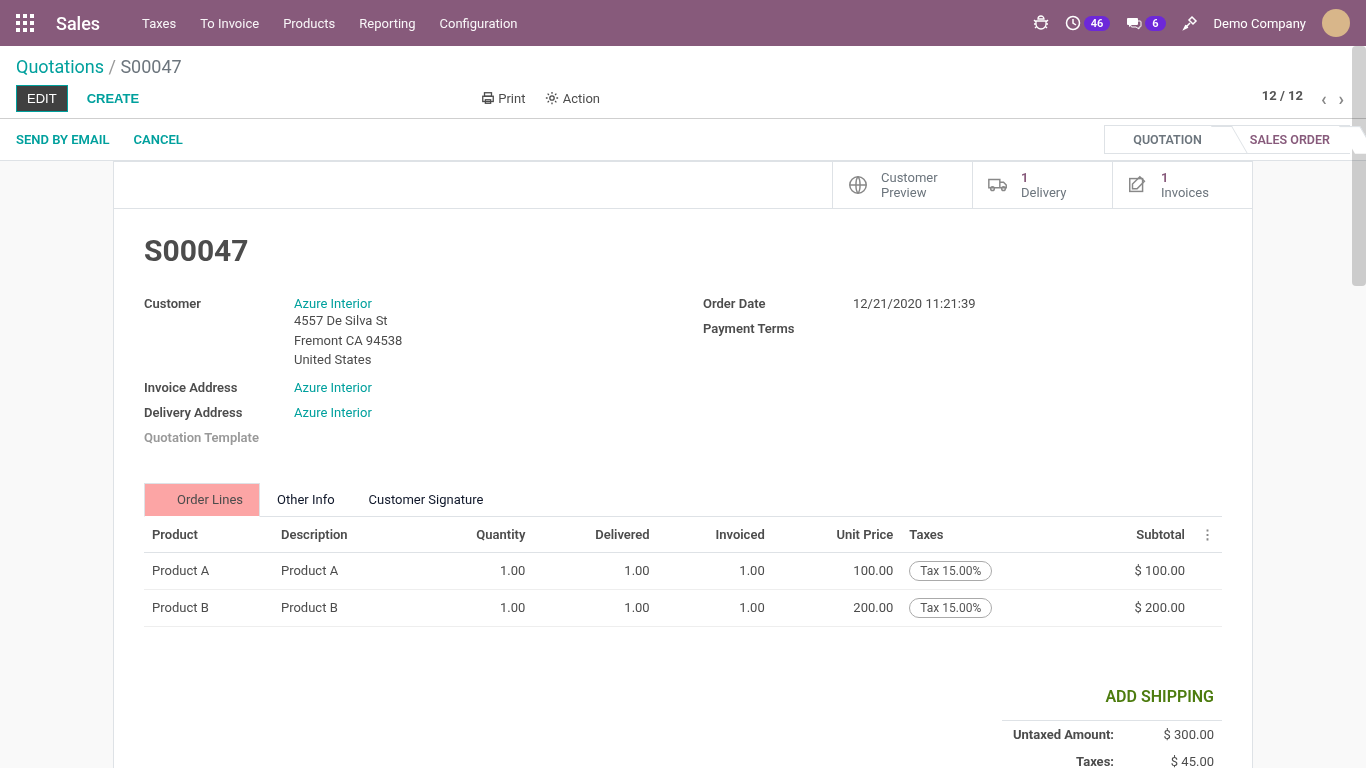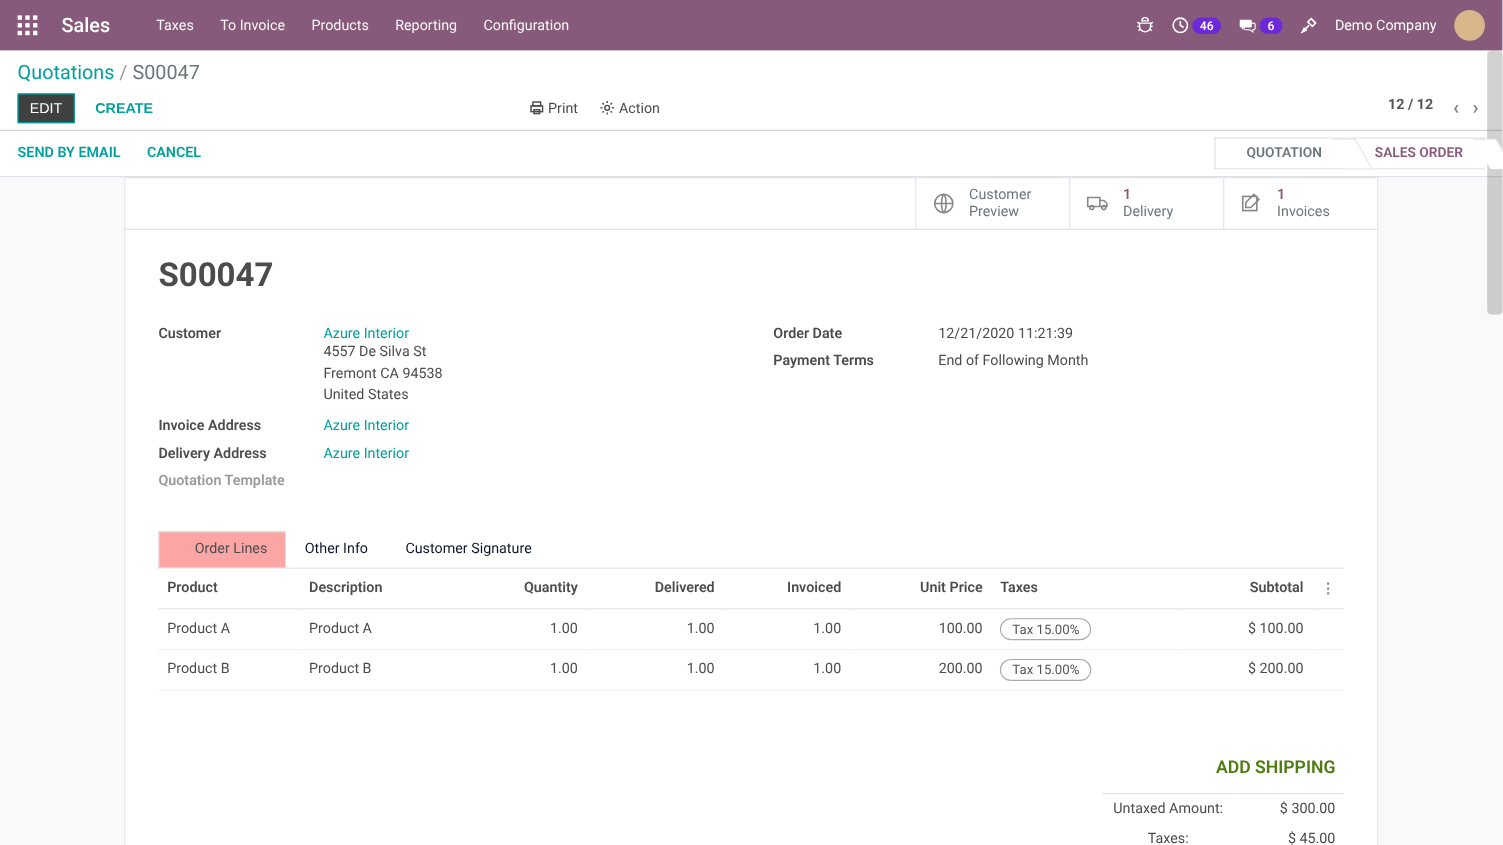--- a/index.html
+++ b/index.html
@@ -74,21 +74,21 @@
 .otable th.r, .otable td.r { text-align: right; }
 .otable td { padding: 8px; border-bottom: 1px solid #eee; font-size: 13px; }
 .tax-pill { display: inline-block; border: 1px solid #aaa; border-radius: 12px; padding: 2px 10px; font-size: 12px; color: #555; }
 .otable .optcol { width: 18px; text-align: right; color: #888; cursor: pointer; }
 
 
 .add-ship { text-align: right; color: #4d7c0f; font-weight: 600; cursor: pointer; padding: 60px 8px 14px 0; font-size: 16px; }
 .totals { display: flex; justify-content: flex-end; }
 .totals table { border-collapse: collapse; min-width: 220px; }
 .totals td { padding: 6px 8px; font-size: 13px; }
-.totals .tlabel { text-align: center; font-weight: 400; color: #4c4c4c; }
+.totals .tlabel { text-align: right; font-weight: 700; color: #4c4c4c; }
 .totals .tval { text-align: right; width: 100px; }
 .totals tr:first-child td { border-top: 1px solid #dee2e6; }
 
 svg { display: block; }
 .scrollfx { position: fixed; right: 0; top: 46px; width: 14px; height: 240px; background: rgba(0,0,0,.18); border-radius: 4px; }
 </style>
 </head>
 <body>
 
 <div class="topnav">
@@ -245,21 +245,20 @@
             <div class="fval"></div>
           </div>
         </div>
         <div class="col">
           <div class="frow">
             <div class="flabel">Order Date</div>
             <div class="fval">12/21/2020 11:21:39</div>
           </div>
           <div class="frow">
             <div class="flabel">Payment Terms</div>
-            <div class="fval">End of Following Month</div>
           </div>
         </div>
       </div>
 
       <div class="tabs">
         <div class="tab active">Order Lines</div>
         <div class="tab">Other Info</div>
         <div class="tab">Customer Signature</div>
       </div>
 

